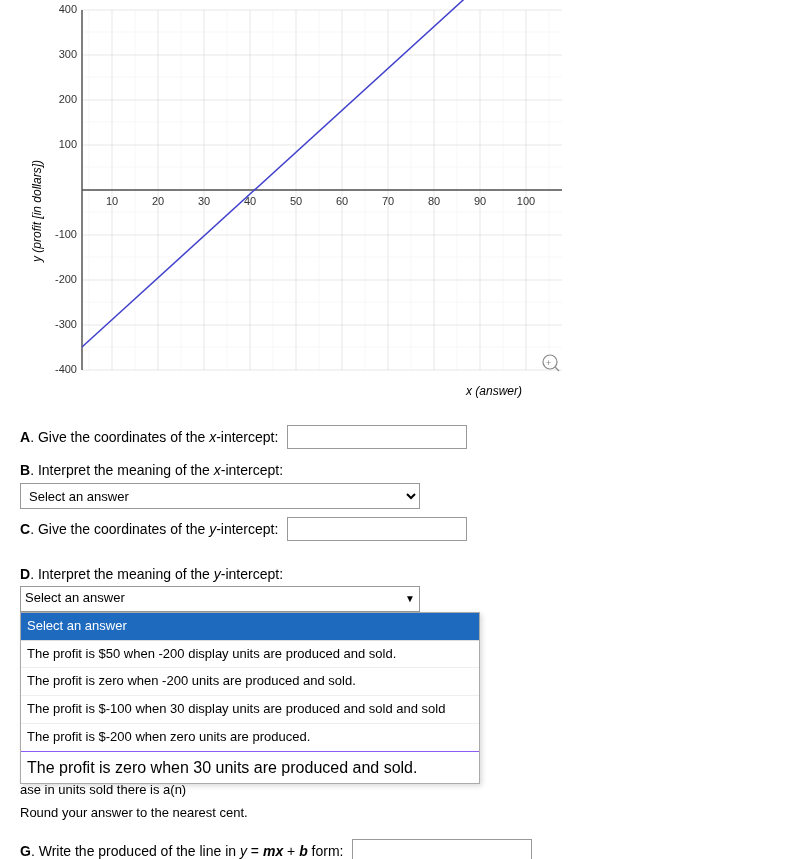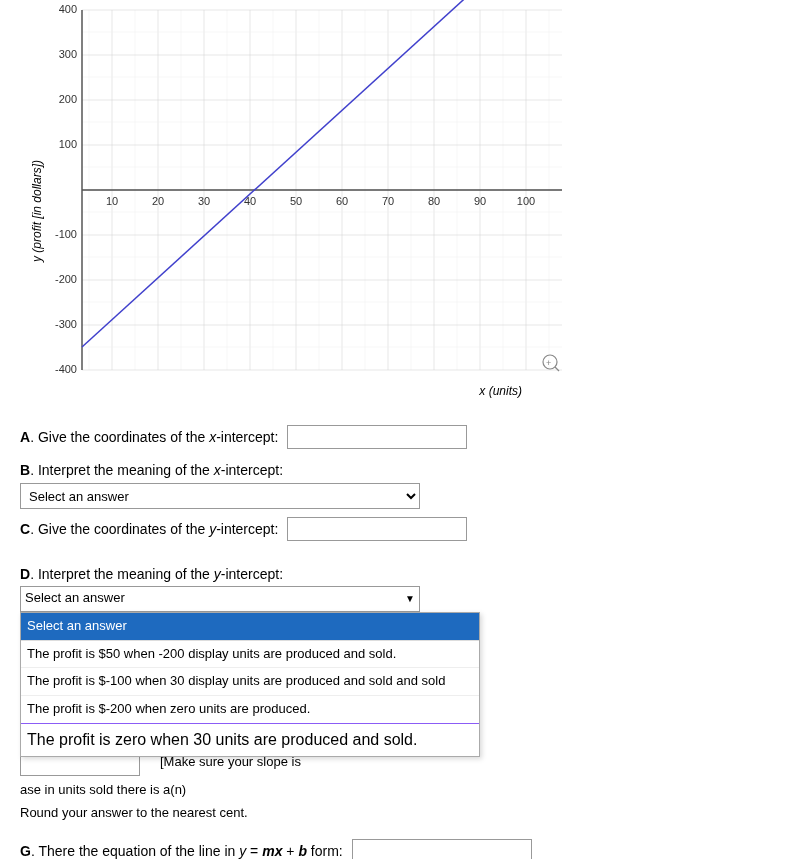--- a/index.html
+++ b/index.html
@@ -120,21 +120,21 @@
       <text x="444" y="195" text-anchor="middle" font-size="11" fill="#333">100</text>
 
       <line x1="0" y1="337" x2="480" y2="-100" stroke="#4040cc" stroke-width="1.5"></line>
 
       <circle cx="468" cy="352" r="7" fill="none" stroke="#888" stroke-width="1.2"></circle>
       <line x1="473" y1="357" x2="477" y2="361" stroke="#888" stroke-width="1.2"></line>
       <text x="464" y="356" font-size="9" fill="#888">+</text>
     </svg>
 
     
-    <div style="position:absolute; bottom:-18px; right:40px; font-style:italic; font-size:12px;">x (units)</div>
+    <div style="position:absolute; bottom:-18px; right:40px; font-style:italic; font-size:12px;">x (answer)</div>
   </div>
 </div>
 
 <div class="question-section">
   <span class="question-label">A</span><span>. Give the coordinates of the </span><span class="italic-var">x</span><span>-intercept:</span>
   <input type="text" style="margin-left: 5px; width: 180px;">
 </div>
 
 <div class="question-section" style="margin-top:10px;">
   <div>
@@ -158,35 +158,36 @@
   
   <div style="position:relative; display:inline-block;">
     <div style="display:flex; align-items:center; border:1px solid #999; width:400px; height:26px; background:#fff; padding:2px 4px; font-size:13px; cursor:pointer;">
       <span style="flex:1;">Select an answer</span>
       <span style="font-size:10px;">▼</span>
     </div>
     
     <div style="position:absolute; top:26px; left:0; width:460px; border:1px solid #aaa; background:#fff; z-index:200; box-shadow:2px 2px 5px rgba(0,0,0,0.15);">
       <div style="padding:3px 6px; font-size:13px; background:#1e6abf; color:#fff; border-bottom:1px solid #ddd;">Select an answer</div>
       <div style="padding:3px 6px; font-size:13px; border-bottom:1px solid #eee; cursor:pointer;">The profit is $50 when -200 display units are produced and sold.</div>
+      <div style="padding:3px 6px; font-size:13px; border-bottom:1px solid #eee; cursor:pointer;">The profit is zero when -200 units are produced and sold.</div>
       <div style="padding:3px 6px; font-size:13px; border-bottom:1px solid #eee; cursor:pointer;">The profit is $-100 when 30 display units are produced and sold and sold</div>
       <div style="padding:3px 6px; font-size:13px; border-bottom:1px solid #8b5cf6; cursor:pointer;">The profit is $-200 when zero units are produced.</div>
       <div style="padding:3px 6px; font-size:16px; cursor:pointer;">The profit is zero when 30 units are produced and sold.</div>
     </div>
   </div>
 
   
   <div style="position:relative; margin-top:140px; display:flex; align-items:flex-start; gap:20px;">
     <input type="text" style="width: 120px; height: 24px;">
     <div style="font-size:13px;">[Make sure your slope is</div>
   </div>
   <div style="margin-top:4px; font-size:13px; display:flex; gap:20px;">
     <div style="font-size:13px;">ase in units sold there is a(n)</div>
   </div>
   <div style="margin-top:2px; font-size:13px;">
     <div>Round your answer to the nearest cent.</div>
   </div>
 </div>
 
 <div class="question-section" style="margin-top:16px;">
-  <span class="question-label">G</span><span>. There the equation of the line in </span><span style="font-style:italic;">y</span><span> = </span><span style="font-style:italic; font-weight:bold;">mx</span><span> + </span><span style="font-style:italic; font-weight:bold;">b</span><span> form:</span>
+  <span class="question-label">G</span><span>. Write the produced of the line in </span><span style="font-style:italic;">y</span><span> = </span><span style="font-style:italic; font-weight:bold;">mx</span><span> + </span><span style="font-style:italic; font-weight:bold;">b</span><span> form:</span>
   <input type="text" style="margin-left: 5px; width: 180px;">
 </div>
 
 </body></html>

